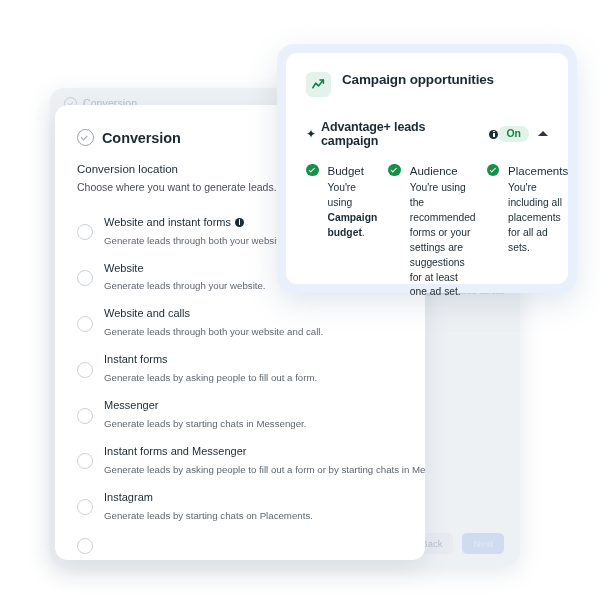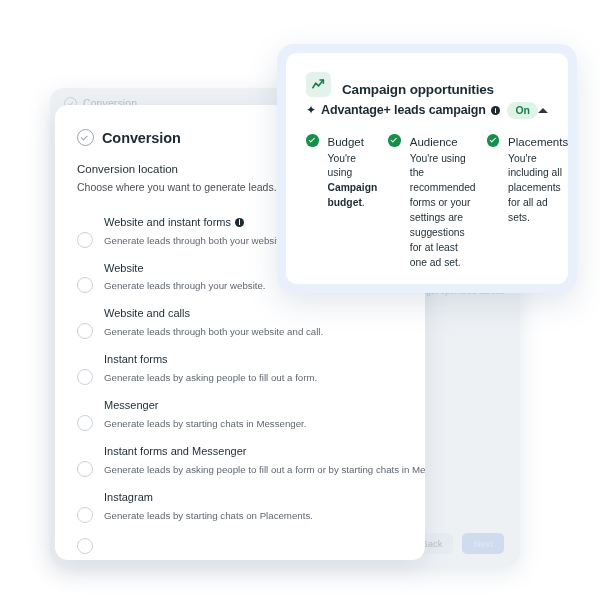--- a/index.html
+++ b/index.html
@@ -103,21 +103,21 @@
     transform:rotate(-45deg);
   }
   .mc-title{font-size:14.5px;font-weight:bold;color:#1c2b33;letter-spacing:-.1px;}
 
   .mc-sub{font-size:11.5px;font-weight:normal;color:#1c2b33;margin-bottom:5px;}
   .mc-desc{font-size:10.5px;color:#4b4f56;line-height:1.45;margin-bottom:13px;}
   .mc-link{color:#4a9ae1;}
 
   .opt-list{display:flex;flex-direction:column;}
   .opt{
-    display:flex;align-items:flex-end;gap:11px;
+    display:flex;align-items:center;gap:11px;
     padding:6.5px 0;
   }
   .radio{
     width:14px;height:14px;border-radius:50%;
     border:1px solid #cbd2d9;background:#fff;flex:none;margin-top:2px;
   }
   .opt-text{min-width:0;}
   .opt-label{
     font-size:11px;color:#1c2b33;line-height:1.35;white-space:nowrap;
     display:flex;align-items:center;gap:4px;
@@ -148,35 +148,35 @@
     box-sizing:border-box;
     box-shadow:0 10px 30px rgba(90,115,150,.18);
   }
   .overlay{
     width:100%;height:100%;
     background:#ffffff;
     border-radius:11px;
     box-sizing:border-box;
     padding:19px 20px 16px 20px;
   }
-  .ov-head{display:flex;align-items:flex-end;gap:11px;margin-bottom:5px;}
+  .ov-head{display:flex;align-items:flex-start;gap:11px;margin-bottom:23px;}
   .ov-icon{
     width:25px;height:25px;border-radius:6px;background:#e3f2ea;
     display:flex;align-items:center;justify-content:center;flex:none;
   }
   .ov-title{font-size:13.5px;font-weight:bold;color:#1c2b33;letter-spacing:-.15px;}
 
   .ov-row{
     display:flex;align-items:center;justify-content:space-between;
     margin-bottom:13px;
   }
   .ov-row-left{display:flex;align-items:center;gap:5px;}
   .sparkle{font-size:12px;color:#1c2b33;line-height:1;}
   .ov-adv{font-size:12.5px;font-weight:bold;color:#1c2b33;letter-spacing:-.15px;}
-  .ov-row-right{display:flex;align-items:center;gap:0;}
+  .ov-row-right{display:flex;align-items:center;gap:9px;}
   .badge-on{
     background:#dff3e6;color:#1a7f47;
     font-size:10.5px;font-weight:bold;
     border-radius:9px;padding:2.5px 8px;line-height:1.1;
   }
   .chev-up{
     width:0;height:0;border-left:5px solid transparent;
     border-right:5px solid transparent;border-bottom:5.5px solid #334;
   }
 

